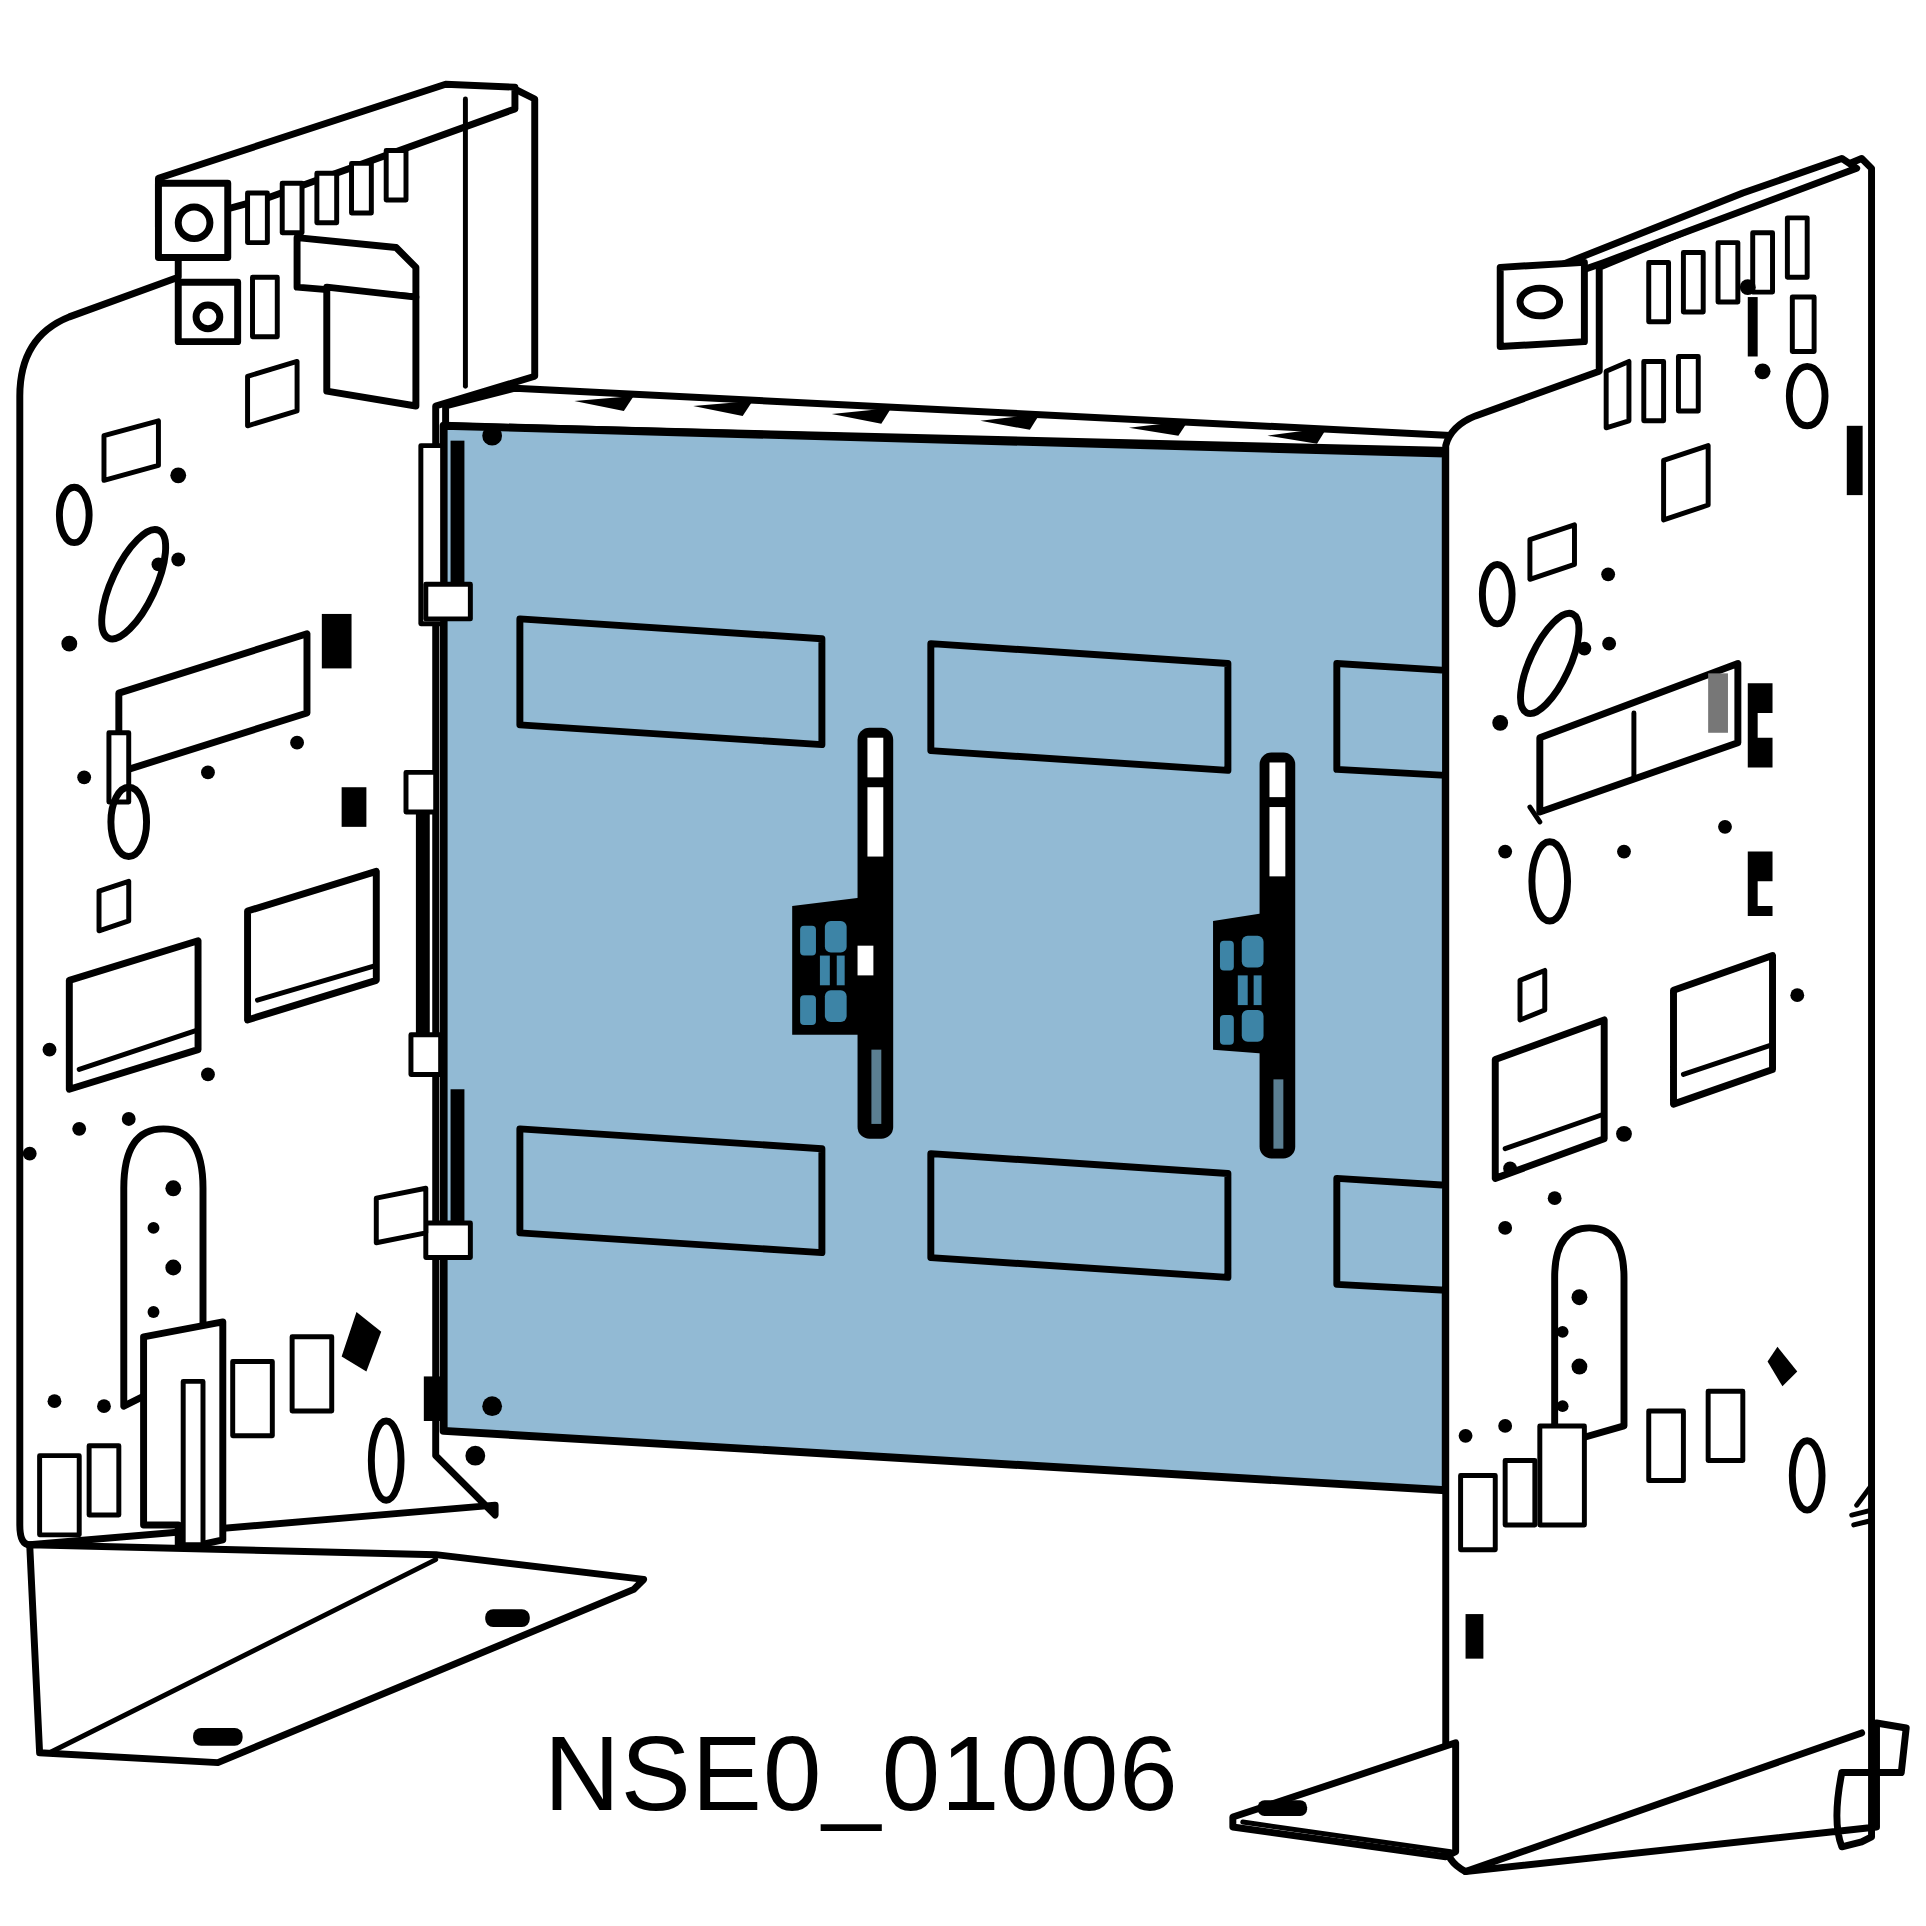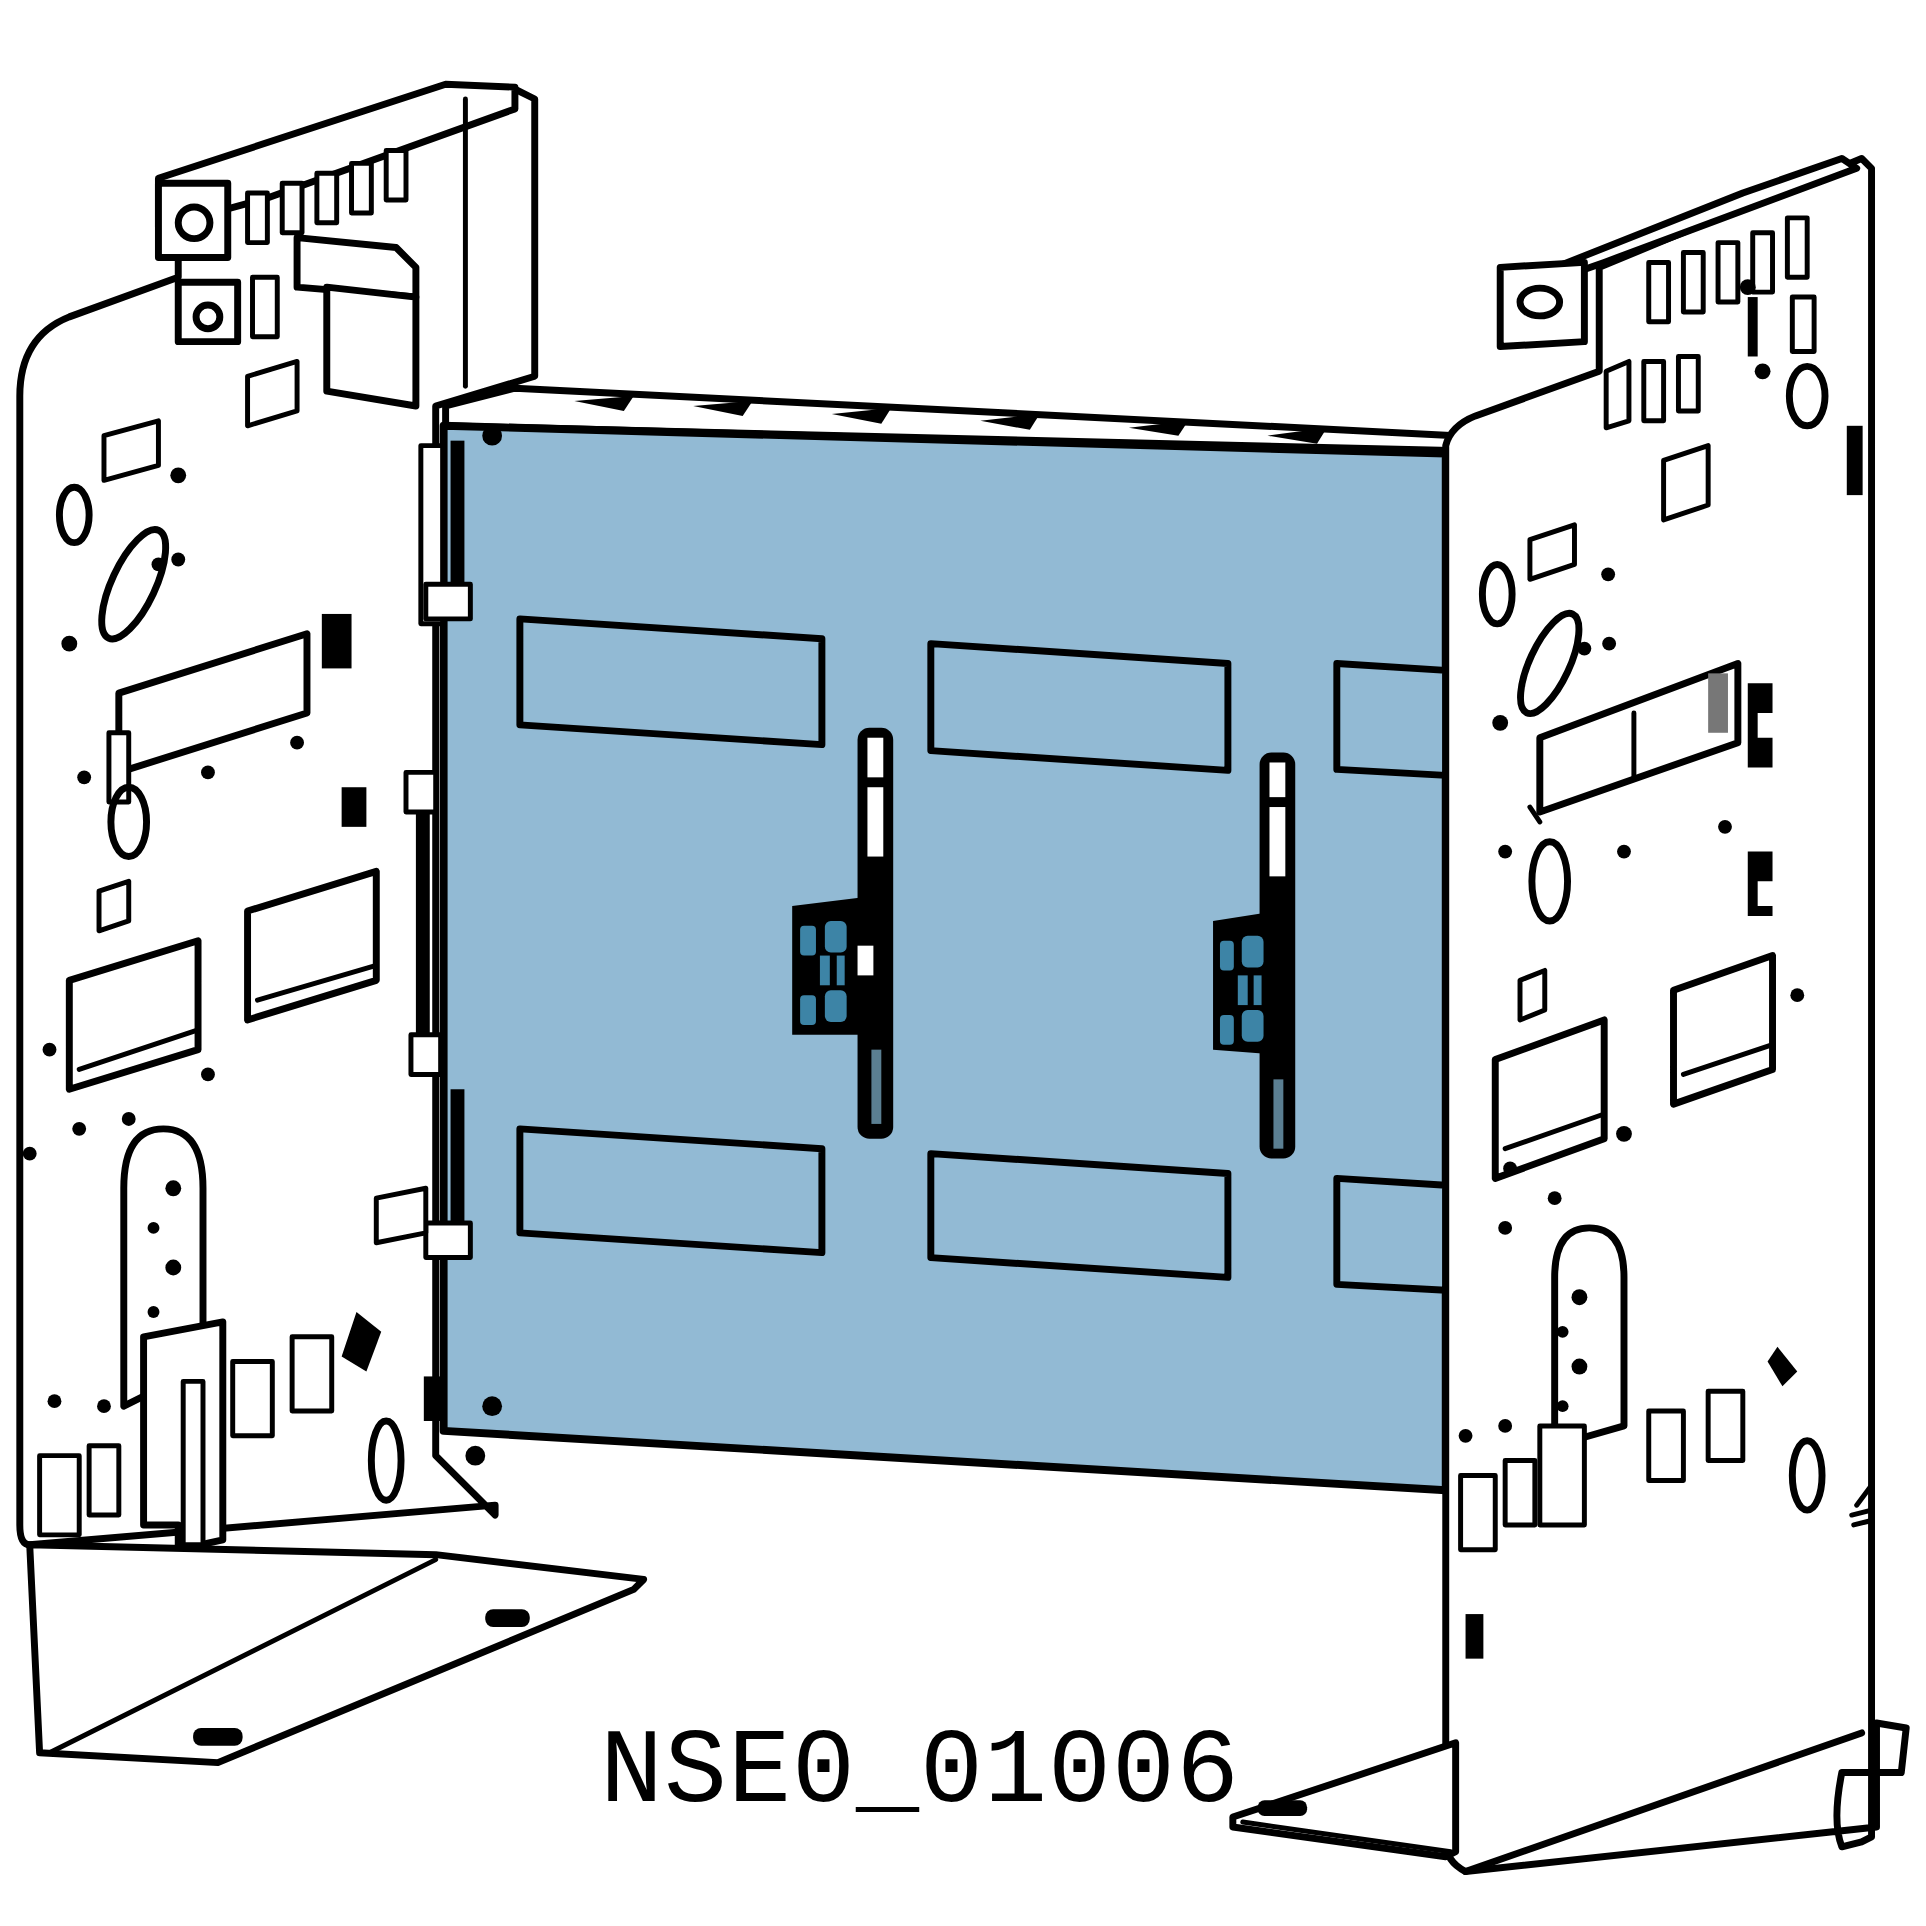--- a/index.html
+++ b/index.html
@@ -23,23 +23,23 @@
     .ln { fill: none; stroke: #000; stroke-width: 7; stroke-linejoin: round; stroke-linecap: round; }
     .ln-thin { fill: none; stroke: #000; stroke-width: 5; stroke-linejoin: round; stroke-linecap: round; }
     .wf { fill: #ffffff; stroke: #000; stroke-width: 7; stroke-linejoin: round; }
     .wf-thin { fill: #ffffff; stroke: #000; stroke-width: 5; stroke-linejoin: round; }
     .plate { fill: #92bad4; stroke: #000; stroke-width: 8; stroke-linejoin: round; }
     .win { fill: #92bad4; stroke: #000; stroke-width: 7; stroke-linejoin: round; }
     .blk { fill: #000; }
     .teal { fill: #3d84a6; }
     #caption {
       position: absolute;
-      left: 600px;
+      left: 544px;
       top: 1721px;
-      font-family: Liberation Mono, monospace;
+      font-family: Liberation Sans, sans-serif;
       font-size: 105px;
       line-height: 1;
       color: #000;
       letter-spacing: 1px;
       white-space: nowrap;
     }
   </style>
 </head>
 <body>
 

